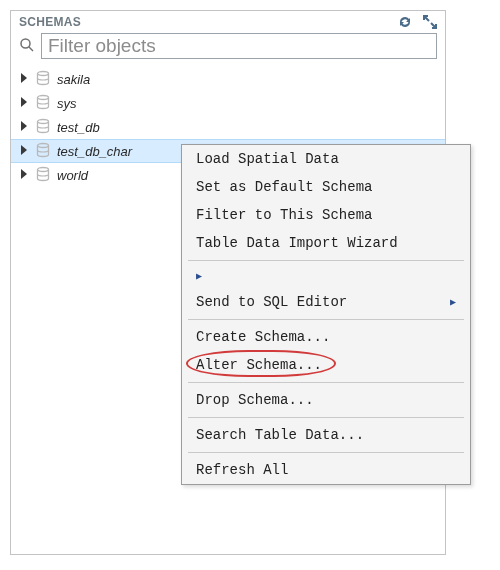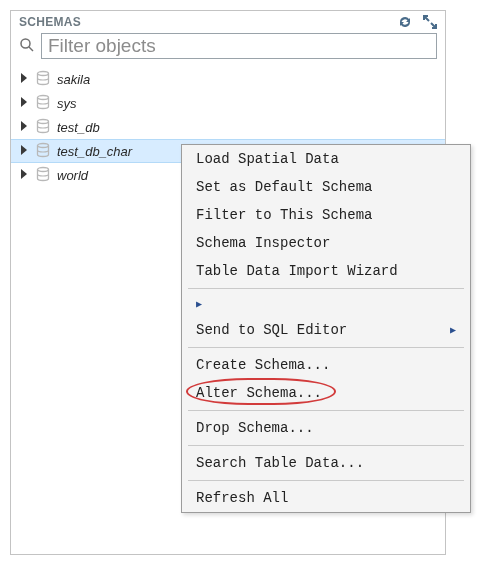--- a/index.html
+++ b/index.html
@@ -209,23 +209,20 @@
       <div class="ctx-item">
         <span>Load Spatial Data</span>
       </div>
       <div class="ctx-item">
         <span>Set as Default Schema</span>
       </div>
       <div class="ctx-item">
         <span>Filter to This Schema</span>
       </div>
       <div class="ctx-item">
-        <span>Schema Inspector</span>
-      </div>
-      <div class="ctx-item">
         <span>Table Data Import Wizard</span>
       </div>
       <div class="ctx-sep"></div>
       <div class="ctx-item">
         <span class="submenu-arrow">▶</span>
       </div>
       <div class="ctx-item">
         <span>Send to SQL Editor</span>
         <span class="submenu-arrow">▶</span>
       </div>

